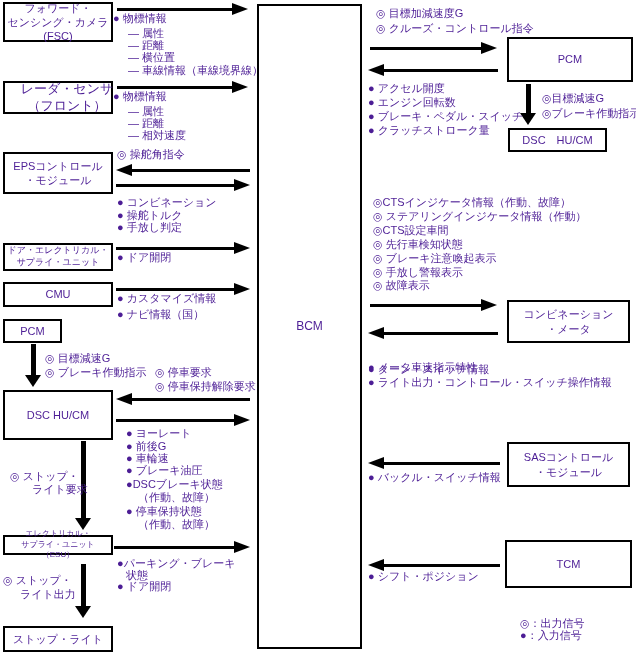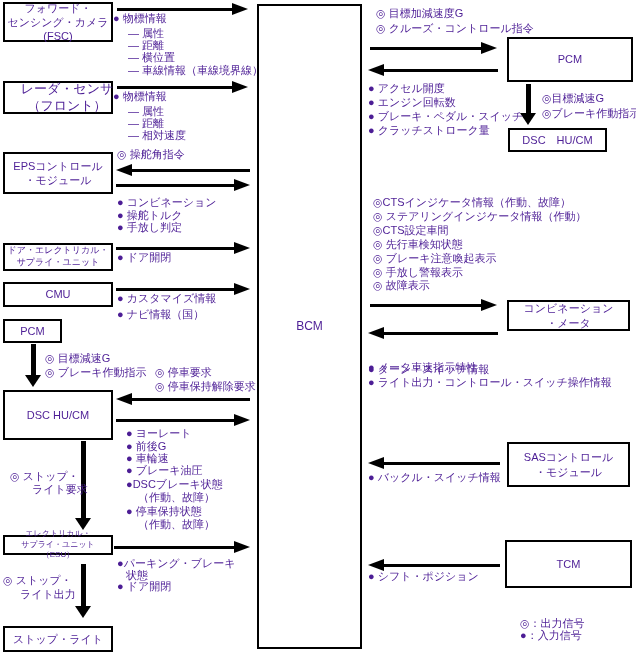--- a/index.html
+++ b/index.html
@@ -139,21 +139,21 @@
       </div>
       <div class="box" style="left: 257px; top: 4px; width: 105px; height: 645px; font-size: 12px;">
         <div class="bline">BCM</div>
       </div>
       <div class="box" style="left: 507px; top: 37px; width: 126px; height: 45px; font-size: 11px;">
         <div class="bline">PCM</div>
       </div>
       <div class="box" style="left: 508px; top: 128px; width: 99px; height: 24px; font-size: 11px;">
         <div class="bline">DSC　HU/CM</div>
       </div>
-      <div class="box" style="left: 507px; top: 300px; width: 123px; height: 31px; font-size: 11px;">
+      <div class="box" style="left: 507px; top: 300px; width: 123px; height: 43px; font-size: 11px;">
         <div class="bline">コンビネーション</div>
         <div class="bline">・メータ</div>
       </div>
       <div class="box" style="left: 507px; top: 442px; width: 123px; height: 45px; font-size: 11px;">
         <div class="bline">SASコントロール</div>
         <div class="bline">・モジュール</div>
       </div>
       <div class="box" style="left: 505px; top: 540px; width: 127px; height: 48px; font-size: 11px;">
         <div class="bline">TCM</div>
       </div>

